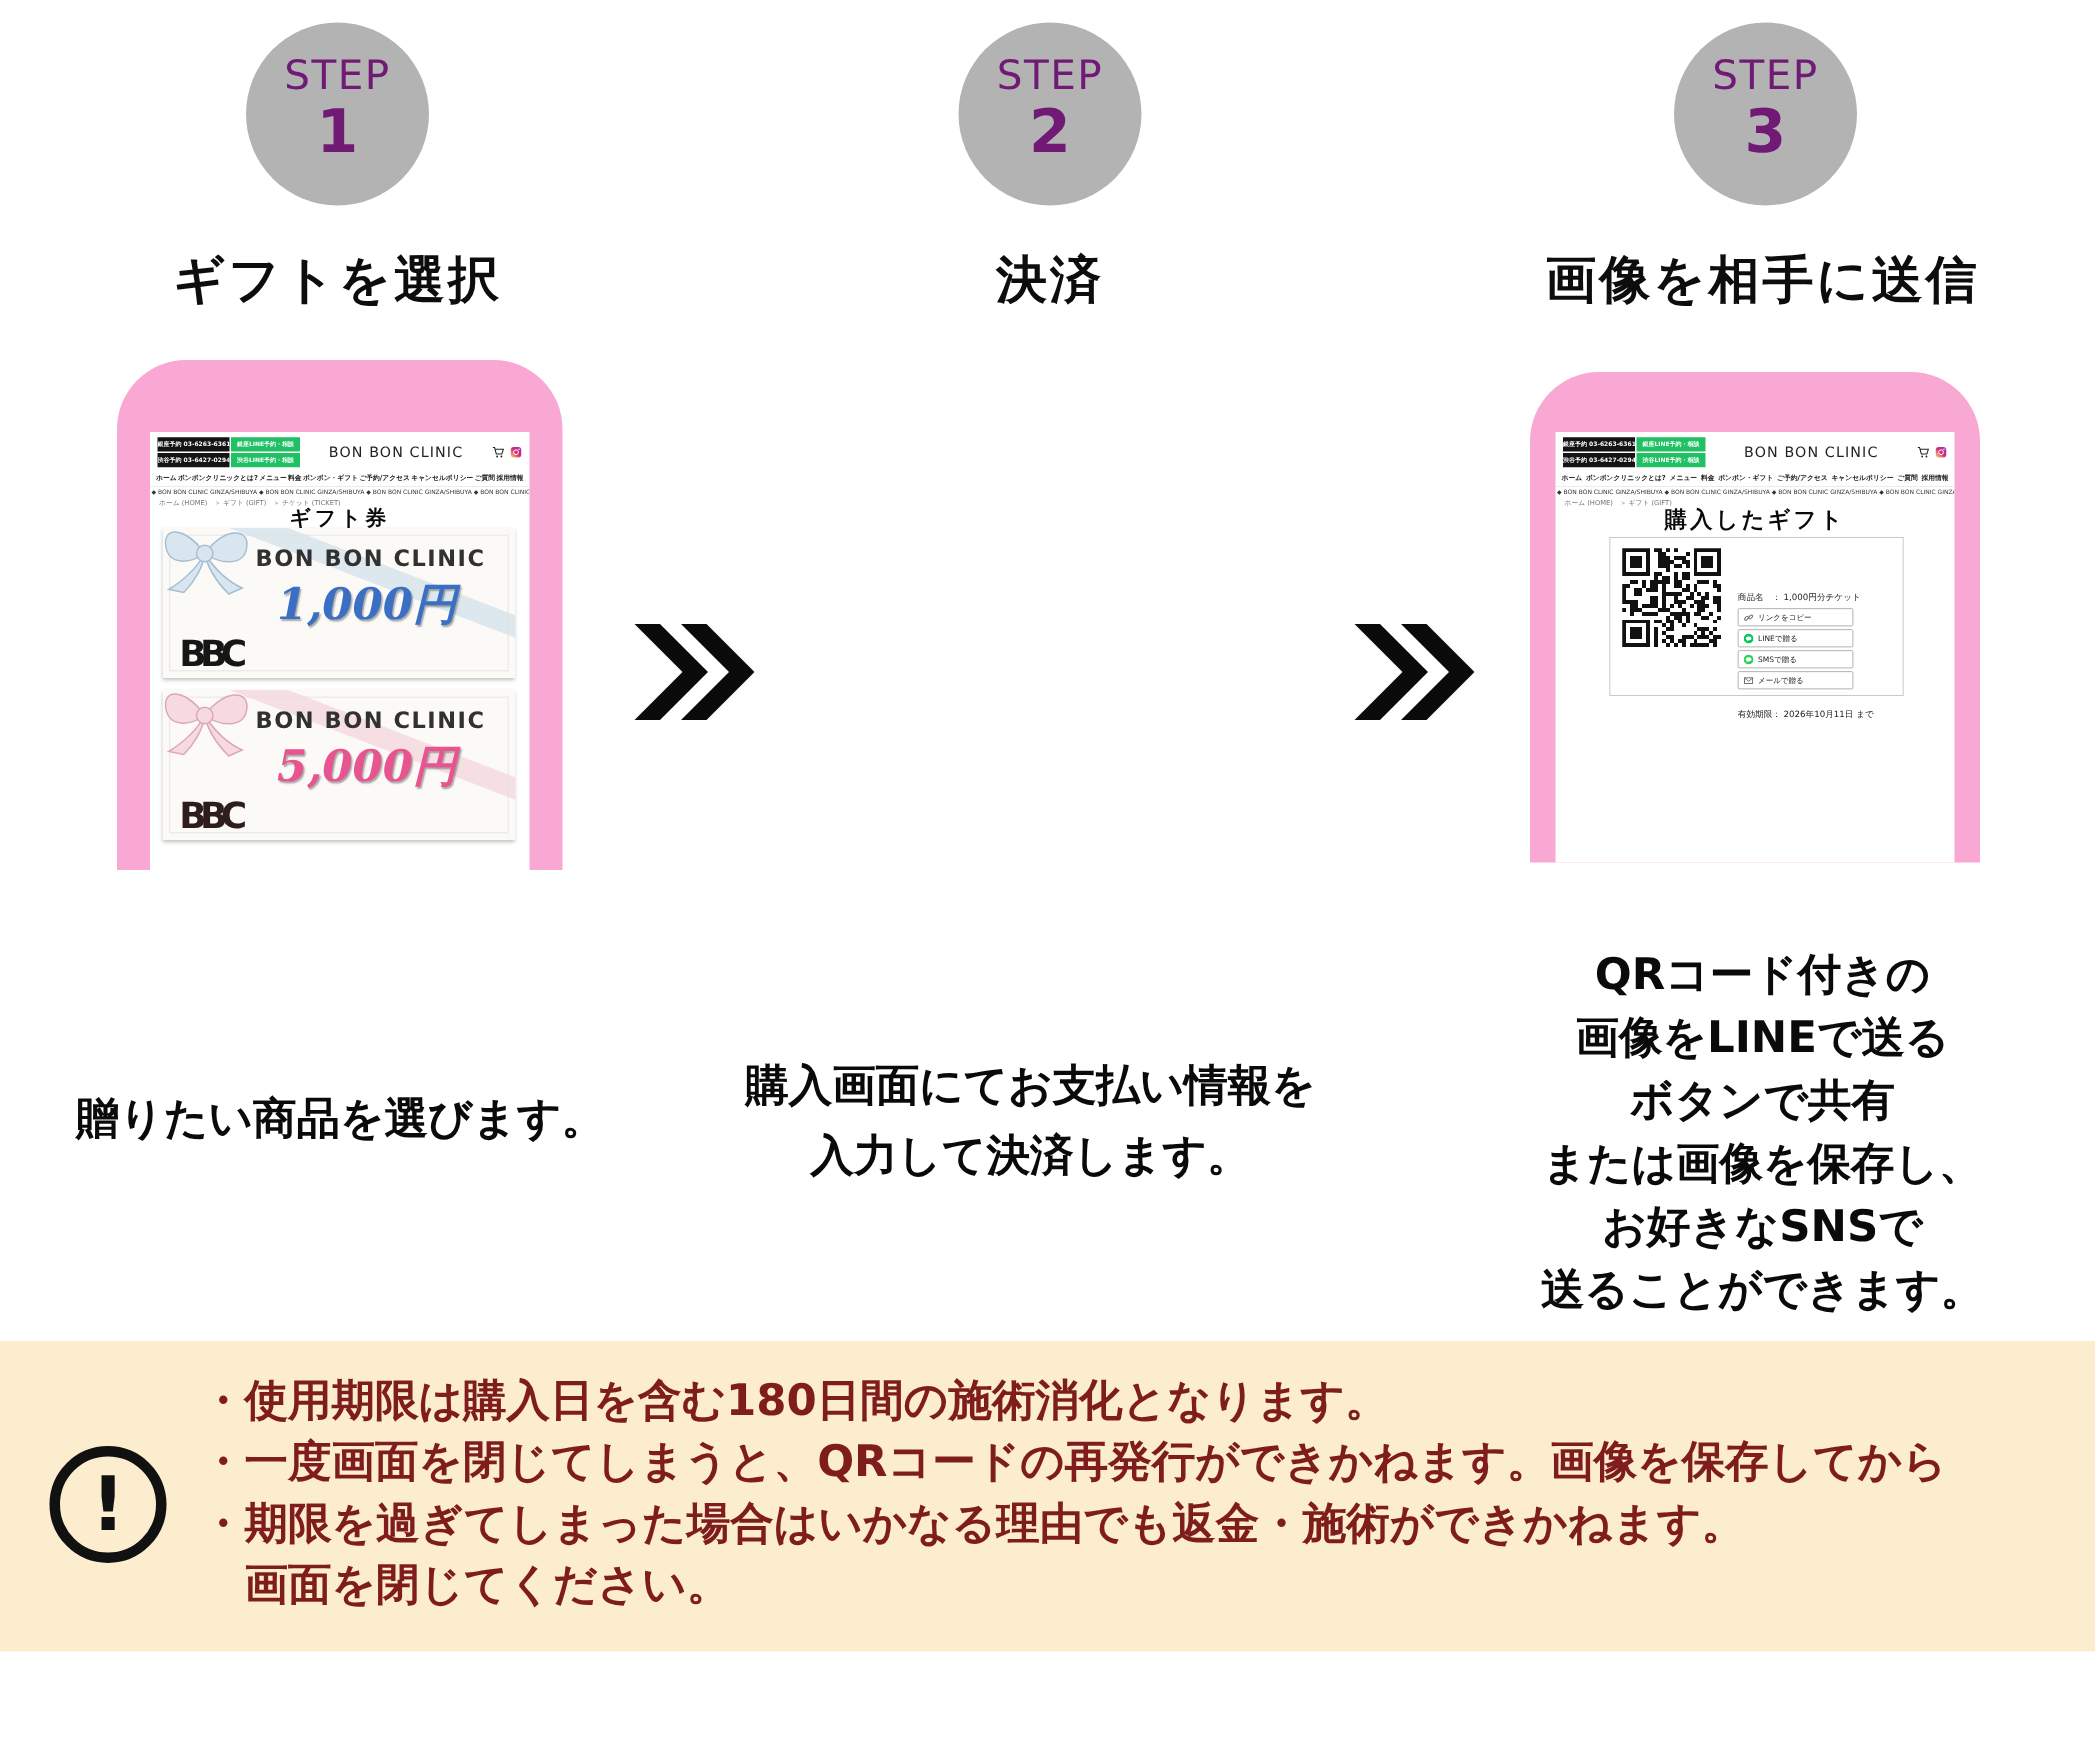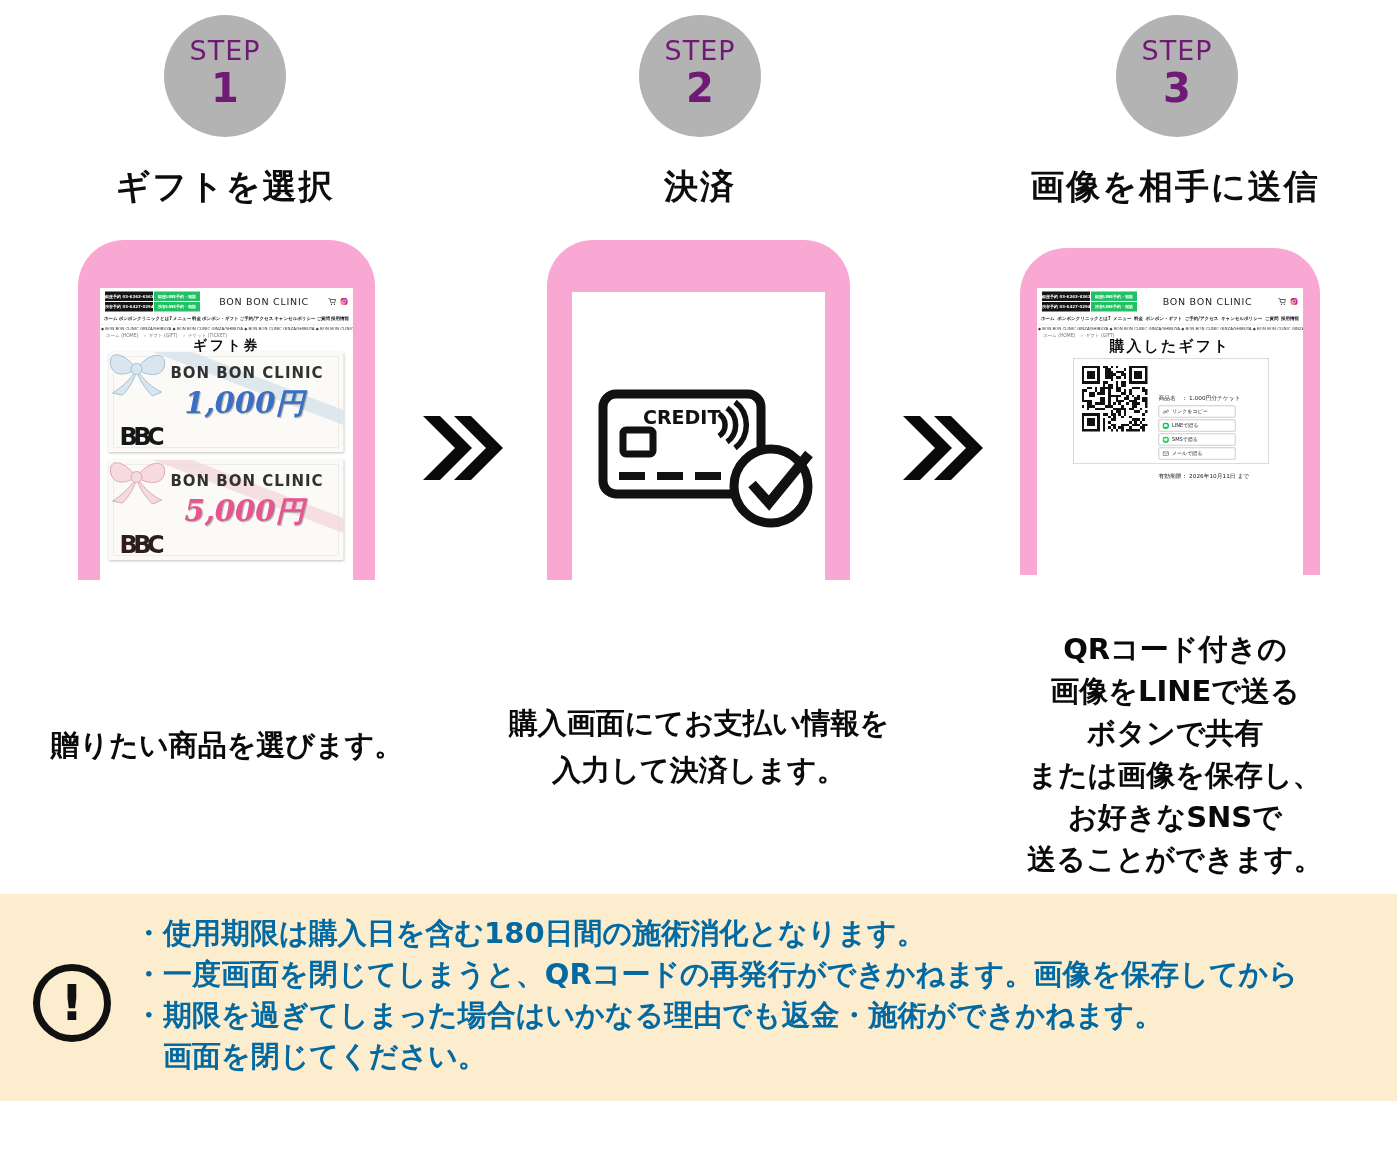--- a/index.html
+++ b/index.html
@@ -84,30 +84,30 @@
         white-space:nowrap;box-sizing:border-box}
 
   
   .next-arrow{position:absolute;top:416px}
   .a1{left:423px}.a2{left:903px}
 
   
   .desc{position:absolute;text-align:center;font-weight:700;font-size:29px;line-height:47px;
         white-space:pre-line;color:#0a0a0a;width:470px}
   .d1{left:-8px;top:722px}
-  .d2{left:464px;top:700px}
+  .d2{left:452px;top:700px}
   .d3{left:940px;top:628px;line-height:42px}
 
   
   .warning{position:absolute;left:0;top:894px;width:1397px;height:207px;background:#fcedcf}
   .warn-icon{position:absolute;left:33px;top:70px;width:64px;height:64px;border:7px solid #111;
              border-radius:50%;display:flex;align-items:center;justify-content:center;
              font-size:50px;font-weight:900;color:#111;line-height:1}
   .warn-lines{position:absolute;left:134px;top:19px;font-size:29px;font-weight:700;
-              line-height:41px;color:#0369a1;white-space:nowrap}
+              line-height:41px;color:#7f1d1d;white-space:nowrap}
 </style>
 </head>
 <body>
 
 <div class="page">
 
   <div class="badge bpos1">
     <div class="bw">STEP</div>
     <div class="bn">1</div>
   </div>
@@ -198,41 +198,20 @@
             </g>
           </svg>
           <div class="ticket-brand">BON BON CLINIC</div>
           <div class="ticket-amount">5,000円</div>
           <div class="monogram">BBC</div>
         </div>
       </div>
     </div>
   </div>
 
-  <div class="phone p2">
-    <div class="screen">
-      <svg class="credit" viewBox="0 0 238 170">
-        <rect x="10" y="28" width="158" height="100" rx="13" fill="#fff" stroke="#111" stroke-width="9"></rect>
-        <text x="50" y="58" font-size="19" font-weight="bold" fill="#111" font-family="DejaVu Sans, sans-serif">CREDIT</text>
-        <g stroke="#111" fill="none">
-          <path d="M126,48 a13,13 0 0,1 0,22" stroke-width="5.5"></path>
-          <path d="M134,42 a21,21 0 0,1 0,34" stroke-width="5.5"></path>
-          <path d="M142,36 a29,29 0 0,1 0,46" stroke-width="5.5"></path>
-        </g>
-        <rect x="30" y="64" width="30" height="24" rx="3" fill="none" stroke="#111" stroke-width="7"></rect>
-        <g stroke="#111" stroke-width="8">
-          <line x1="26" y1="110" x2="52" y2="110"></line>
-          <line x1="64" y1="110" x2="90" y2="110"></line>
-          <line x1="102" y1="110" x2="128" y2="110"></line>
-        </g>
-        <circle cx="178" cy="120" r="37" fill="#fff" stroke="#111" stroke-width="9"></circle>
-        <path d="M159,118 L176,137 L216,88" fill="none" stroke="#111" stroke-width="10"></path>
-      </svg>
-    </div>
-  </div>
 
   <div class="phone p3">
     <div class="screen">
       <div class="inner i3">
         <div class="mini-header">
           <div class="mini-btns">
             <div class="mb black">銀座予約 03-6263-6361</div>
             <div class="mb green">銀座LINE予約・相談</div>
             <div class="mb black">渋谷予約 03-6427-0294</div>
             <div class="mb green">渋谷LINE予約・相談</div>

